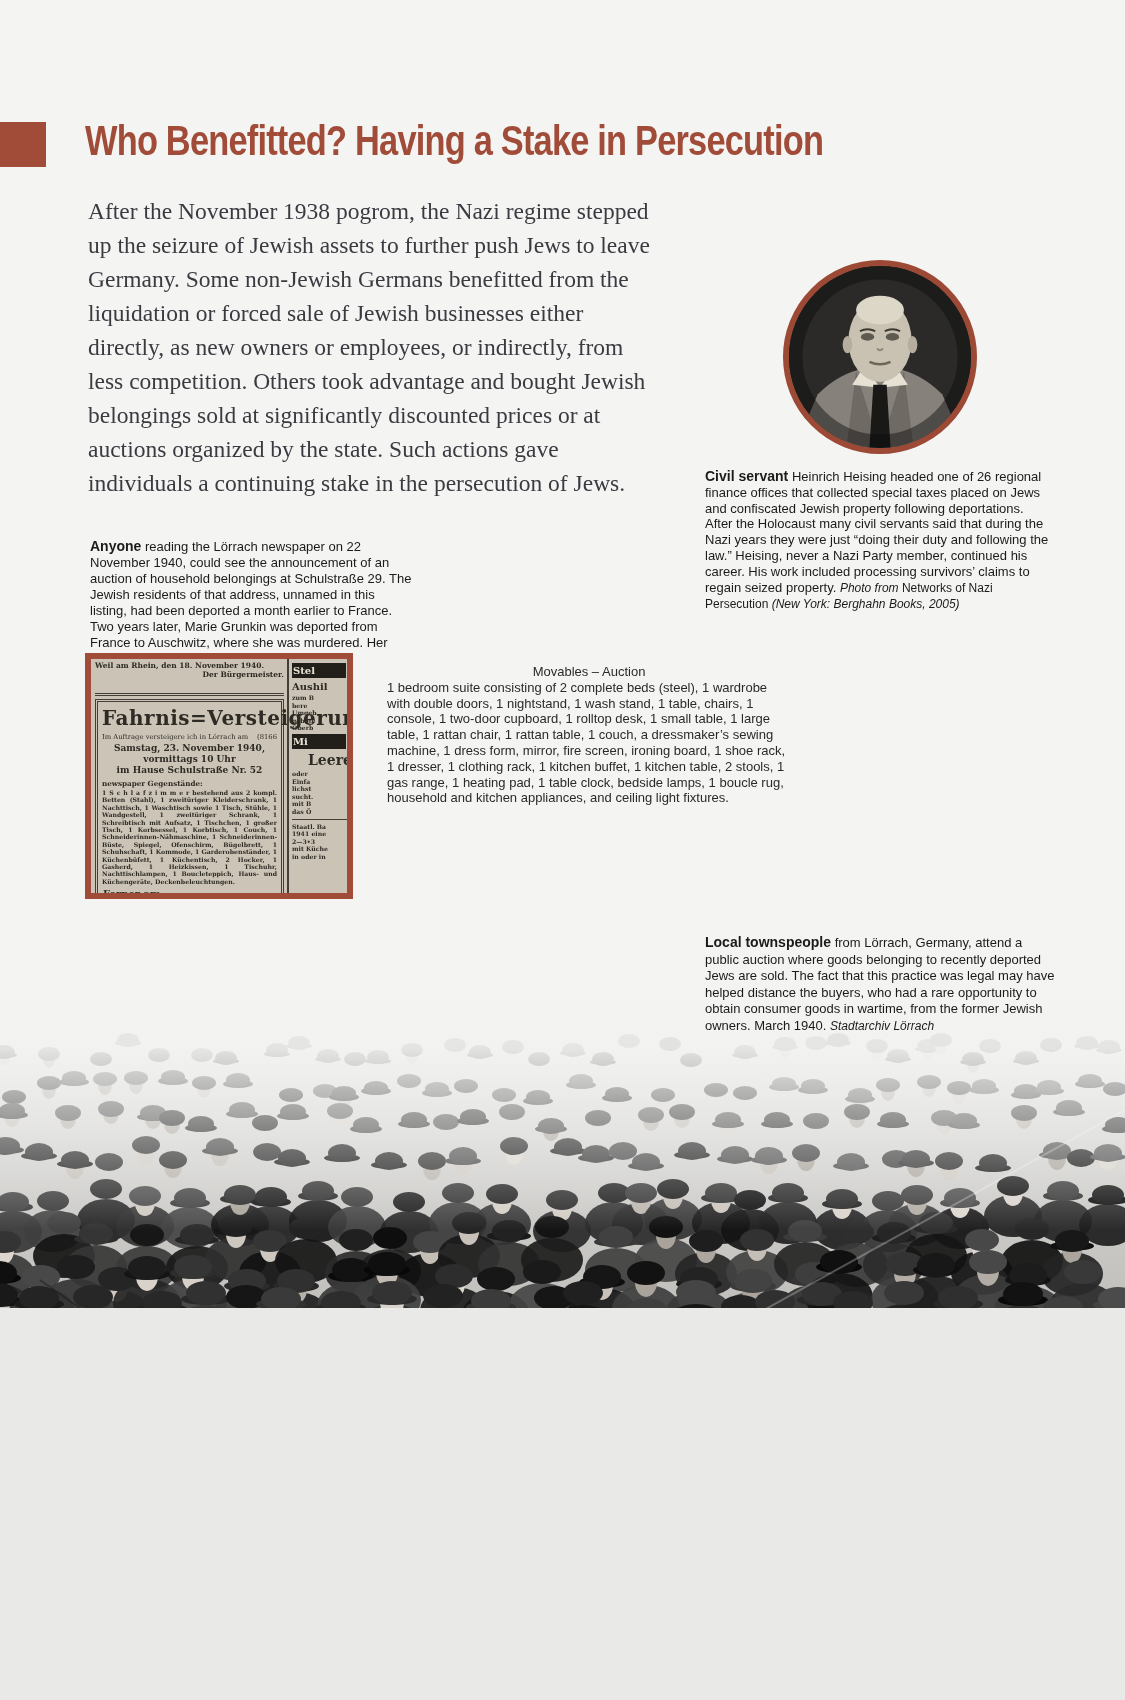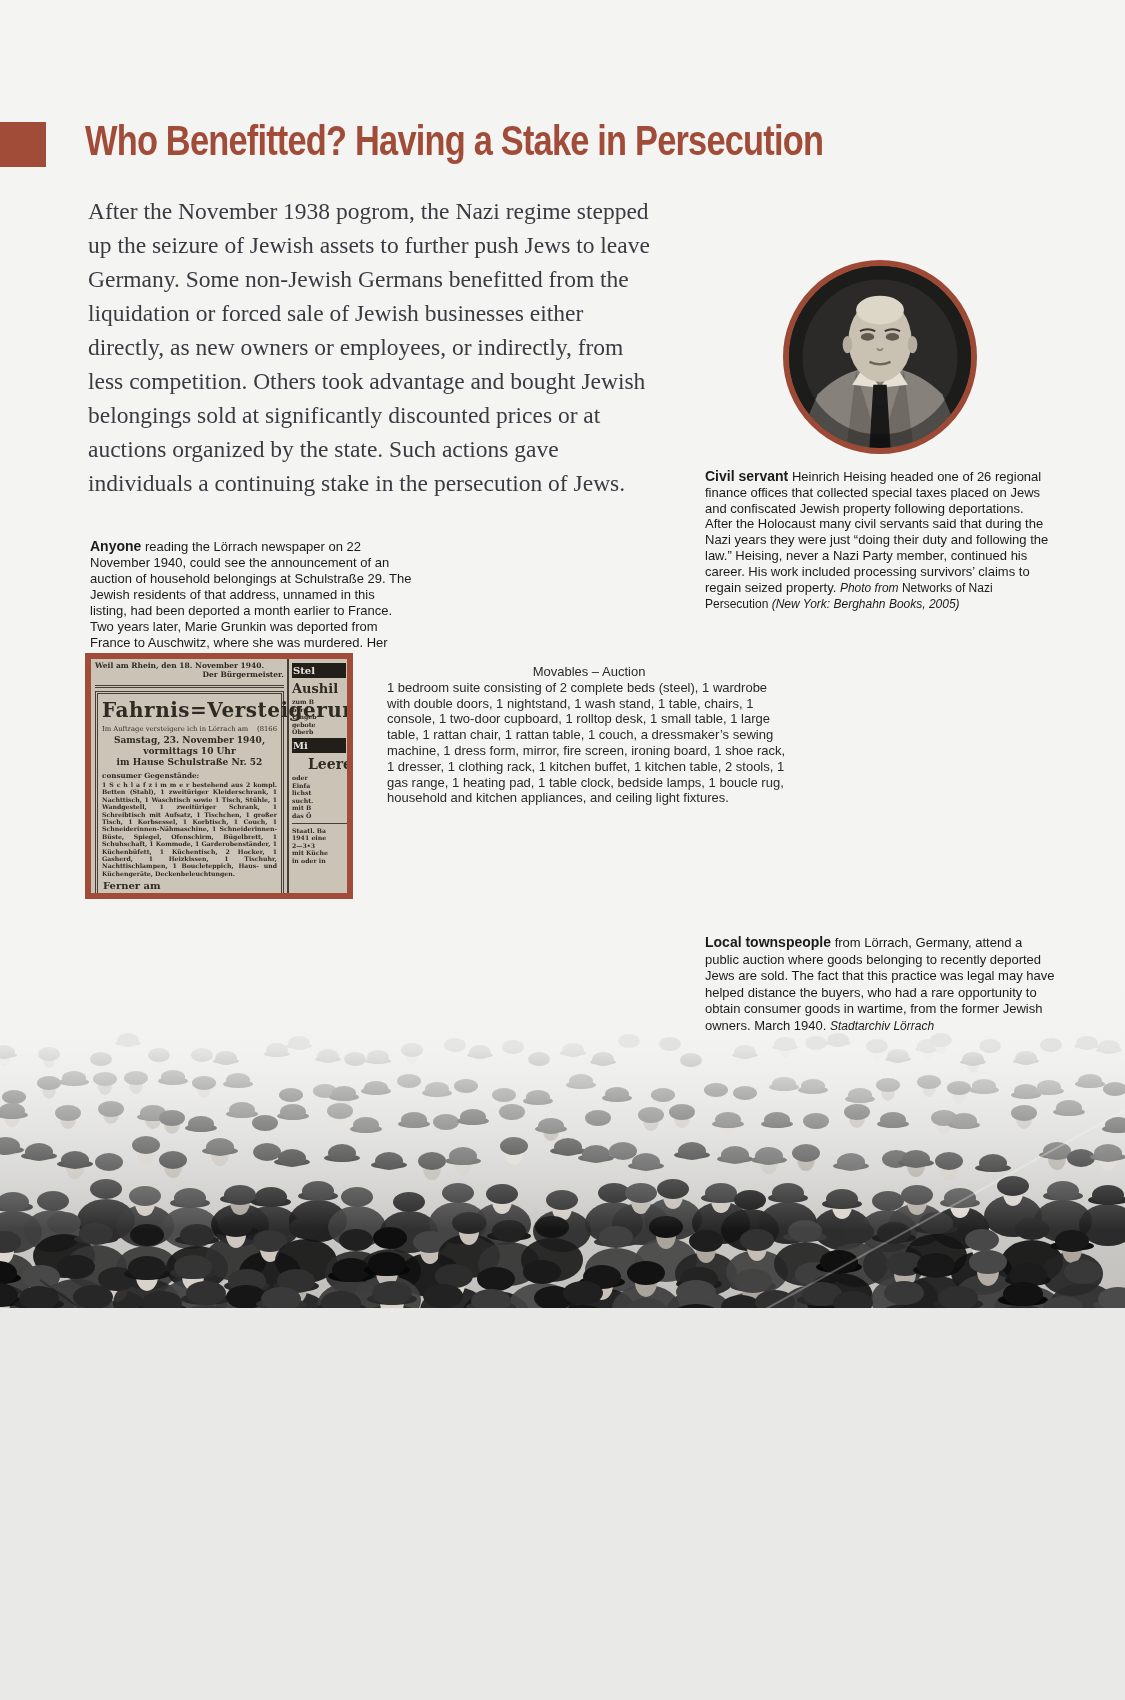--- a/index.html
+++ b/index.html
@@ -23,32 +23,32 @@
   .credit-n{font-size:12px;}
   .cap-civil{left:705px;top:469px;width:345px;}
   .cap-anyone{left:90px;top:538px;width:322px;line-height:16px;}
   .cap-local{left:705px;top:934px;width:352px;line-height:16.5px;z-index:3;}
   
   .clip{position:absolute;left:85px;top:653px;width:268px;height:246px;box-sizing:border-box;
         border:6px solid #a14c38;background:#cbc4b6;overflow:hidden;
         font-family:"DejaVu Serif",serif;color:#2e2a24;display:flex;}
   .clip-left{width:196px;padding:2px 3px 0 4px;box-sizing:border-box;}
   .clip-right{flex:1;border-left:2px solid #433f37;padding:2px 0 0 3px;box-sizing:border-box;overflow:hidden;}
-  .clip-top{border-bottom:3px double #433f37;padding-bottom:6px;margin-bottom:3px;font-size:7.5px;font-weight:bold;}
+  .clip-top{border-bottom:3px double #433f37;padding-bottom:14px;margin-bottom:3px;font-size:7.5px;font-weight:bold;}
   .clip-top .mayor{text-align:right;}
   .ad-box{border:3px double #433f37;padding:3px 4px 2px;background:#ccc5b7;}
   .ad-head{font-size:20px;font-weight:bold;text-align:center;letter-spacing:.5px;margin:1px 0 3px;}
   .ad-intro{font-size:6.8px;display:flex;justify-content:space-between;margin-bottom:2px;}
   .ad-date{font-size:9px;font-weight:bold;text-align:center;line-height:11px;}
   .ad-label{font-size:7.2px;margin:3px 0 1px;font-weight:bold;}
   .ad-items{font-size:6.2px;line-height:7.4px;text-align:justify;font-weight:bold;}
   .ad-ferner{font-size:10px;margin:3px 1px 2px;font-weight:bold;}
   .rc-box{background:#221f1b;color:#e8e2d4;font-weight:bold;font-size:10px;text-align:left;
           padding:2px 1px;margin:2px 1px 3px 0;}
-  .rc-head{font-weight:bold;font-size:13px;}
+  .rc-head{font-weight:bold;font-size:10px;}
   .rc-head2{font-weight:bold;font-size:14px;margin-left:16px;}
   .rc-small{font-size:6.2px;line-height:7.6px;white-space:pre-line;font-weight:bold;margin:2px 0;}
   .rc-rule{border-top:1px solid #433f37;margin:3px 0;}
   
   .trans{position:absolute;left:387px;top:664px;width:404px;font-size:13px;line-height:15.8px;color:#2b2a28;}
   .trans .t-head{text-align:center;}
   .trans .t-sub{text-align:center;margin-bottom:14px;}
   .trans .t-body{text-align:left;}
   
   .photo{position:absolute;left:0;top:900px;width:1125px;height:800px;z-index:1;}
@@ -104,21 +104,21 @@
         <div class="mayor">Der Bürgermeister.</div>
       </div>
       <div class="ad-box">
         <div class="ad-head">Fahrnis=Versteigerung</div>
         <div class="ad-intro">
           <span>Im Auftrage versteigere ich in Lörrach am</span>
           <span>(8166</span>
         </div>
         <div class="ad-date">Samstag, 23. November 1940, vormittags 10 Uhr</div>
         <div class="ad-date">im Hause Schulstraße Nr. 52</div>
-        <div class="ad-label">consumer Gegenstände:</div>
+        <div class="ad-label">newspaper Gegenstände:</div>
         <div class="ad-items" style="white-space: pre-line;">1 S c h l a f z i m m e r bestehend aus 2 kompl. Betten (Stahl), 1 zweitüriger Kleiderschrank, 1 Nachttisch, 1 Waschtisch sowie 1 Tisch, Stühle, 1 Wandgestell, 1 zweitüriger Schrank, 1 Schreibtisch mit Aufsatz, 1 Tischchen, 1 großer Tisch, 1 Korbsessel, 1 Korbtisch, 1 Couch, 1 Schneiderinnen-Nähmaschine, 1 Schneiderinnen-Büste, Spiegel, Ofenschirm, Bügelbrett, 1 Schuhschaft, 1 Kommode, 1 Garderobenständer, 1 Küchenbüfett, 1 Küchentisch, 2 Hocker, 1 Gasherd, 1 Heizkissen, 1 Tischuhr, Nachttischlampen, 1 Boucleteppich, Haus- und Küchengeräte, Deckenbeleuchtungen.</div>
         <div class="ad-ferner">Ferner am</div>
         <div class="ad-date">Samstag, 23. November 1940, nachmittags 2 Uhr</div>
 
       </div>
     </div>
     <div class="clip-right">
       <div class="rc-box">Stel</div>
       <div class="rc-head">Aushil</div>
       <div class="rc-small" style="white-space: pre-line;">zum B

